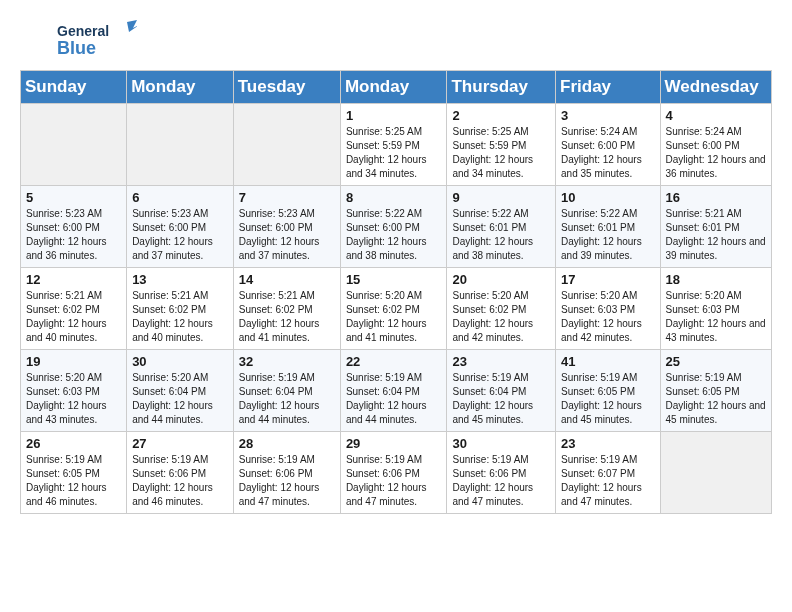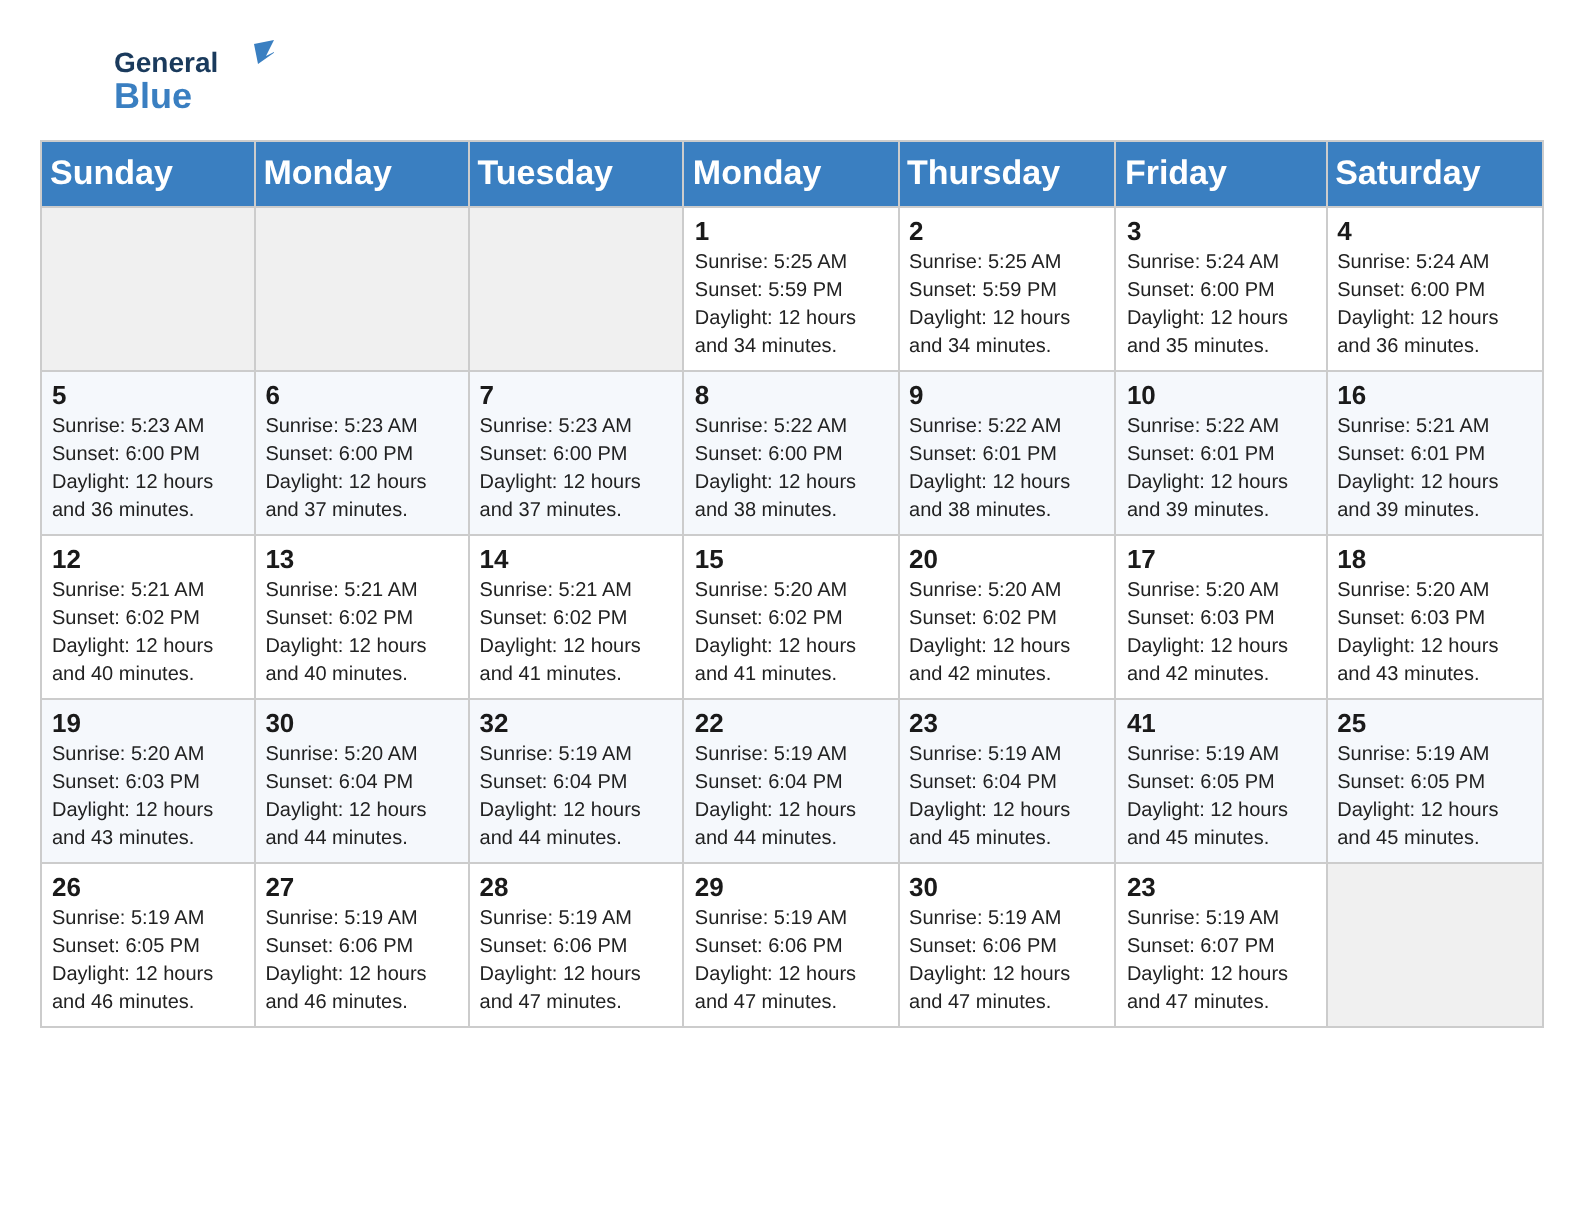--- a/index.html
+++ b/index.html
@@ -94,21 +94,21 @@
 
 <table>
   <thead>
     <tr>
     <th>Sunday</th>
         <th>Monday</th>
         <th>Tuesday</th>
         <th>Monday</th>
         <th>Thursday</th>
         <th>Friday</th>
-        <th>Saturday</th>
+        <th>Wednesday</th>
       </tr>
   </thead>
   <tbody id="calendar-body">
   <tr>
         <td class="empty"></td>
         <td class="empty"></td>
         <td class="empty"></td>
         <td>
           <span class="day-num">1</span>
           <div class="day-info">Sunrise: 5:25 AM

